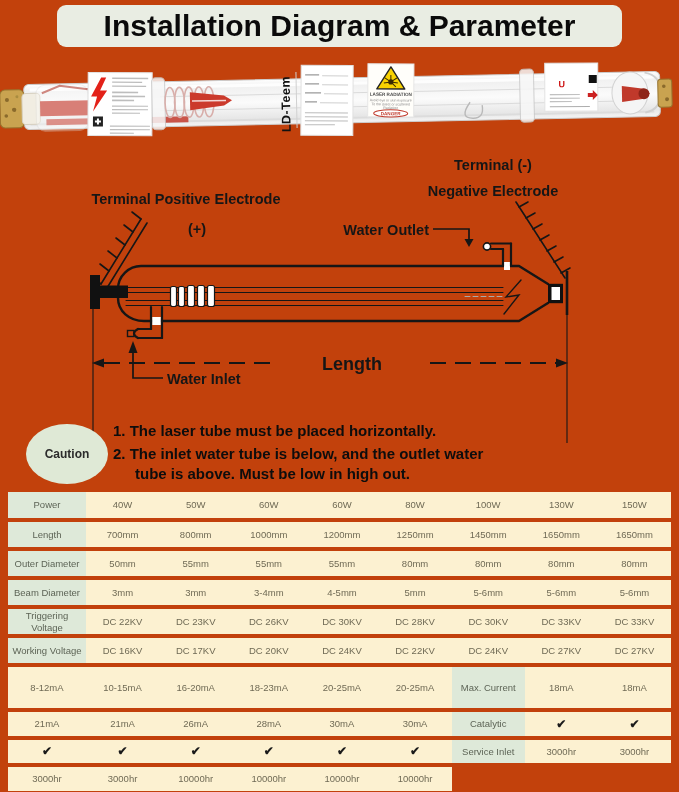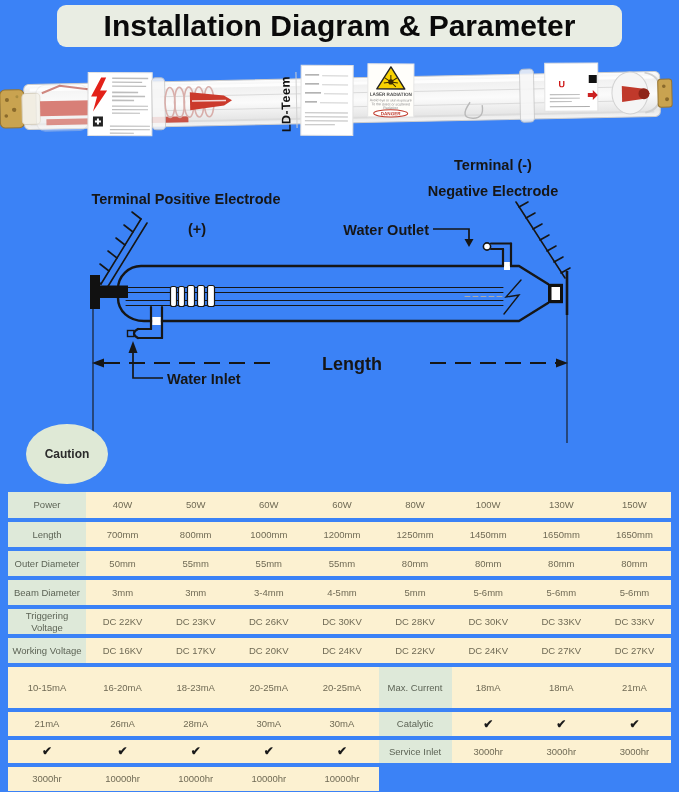--- a/index.html
+++ b/index.html
@@ -1,16 +1,16 @@
 <!DOCTYPE html>
 <html><head>
 <meta charset="utf-8">
 <style>
   html,body{margin:0;padding:0;background:#fff;}
-  .page{position:relative;width:679px;height:792px;background:#3b82f6;overflow:hidden;
+  .page{position:relative;width:679px;height:792px;background:#c2410c;overflow:hidden;
         font-family:"Liberation Sans",sans-serif;}
   
   .title{position:absolute;left:57px;top:5px;width:565px;height:42px;background:#e9ede3;
          border-radius:9px;display:flex;align-items:center;justify-content:center;
          font-size:30px;font-weight:bold;color:#0a0a0a;letter-spacing:0px;}
   
   .photo{position:absolute;left:0;top:57px;}
   .diagram{position:absolute;left:0;top:145px;}
   
   .caution-badge{position:absolute;left:26px;top:424px;width:82px;height:60px;background:#dfe9d6;
@@ -283,20 +283,25 @@
     <text x="493" y="25" text-anchor="middle" font-size="14.5" font-weight="bold" fill="#161616">Terminal  (-)</text>
     <text x="493" y="51" text-anchor="middle" font-size="14.5" font-weight="bold" fill="#161616">Negative Electrode</text>
     <text x="429" y="90" text-anchor="end" font-size="14.5" font-weight="bold" fill="#161616">Water Outlet</text>
     <text x="167" y="239" font-size="14.5" font-weight="bold" fill="#161616">Water Inlet</text>
     <text x="352" y="225" text-anchor="middle" font-size="18" font-weight="bold" fill="#161616">Length</text>
   </svg>
 
   <div class="caution-badge">
     <span>Caution</span>
   </div>
+  <div class="caution-text">
+    <div class="c1">1. The laser tube must be placed horizontally.</div>
+    <div class="c2">2. The inlet water tube is below, and the outlet water</div>
+    <div class="c3">tube is above. Must be low in high out.</div>
+  </div>
 
   <div class="param-table">
     <div class="cell lbl">Power</div>
     <div class="cell val">40W</div>
     <div class="cell val">50W</div>
     <div class="cell val">60W</div>
     <div class="cell val">60W</div>
     <div class="cell val">80W</div>
     <div class="cell val">100W</div>
     <div class="cell val">130W</div>
@@ -345,20 +350,21 @@
     <div class="cell lbl">Working Voltage</div>
     <div class="cell val">DC 16KV</div>
     <div class="cell val">DC 17KV</div>
     <div class="cell val">DC 20KV</div>
     <div class="cell val">DC 24KV</div>
     <div class="cell val">DC 22KV</div>
     <div class="cell val">DC 24KV</div>
     <div class="cell val">DC 27KV</div>
     <div class="cell val">DC 27KV</div>
 
+    <div class="cell val">8-12mA</div>
     <div class="cell val">10-15mA</div>
     <div class="cell val">16-20mA</div>
     <div class="cell val">18-23mA</div>
     <div class="cell val">20-25mA</div>
     <div class="cell val">20-25mA</div>
 
     <div class="cell lbl">Max. Current</div>
     <div class="cell val">18mA</div>
     <div class="cell val">18mA</div>
     <div class="cell val">21mA</div>

